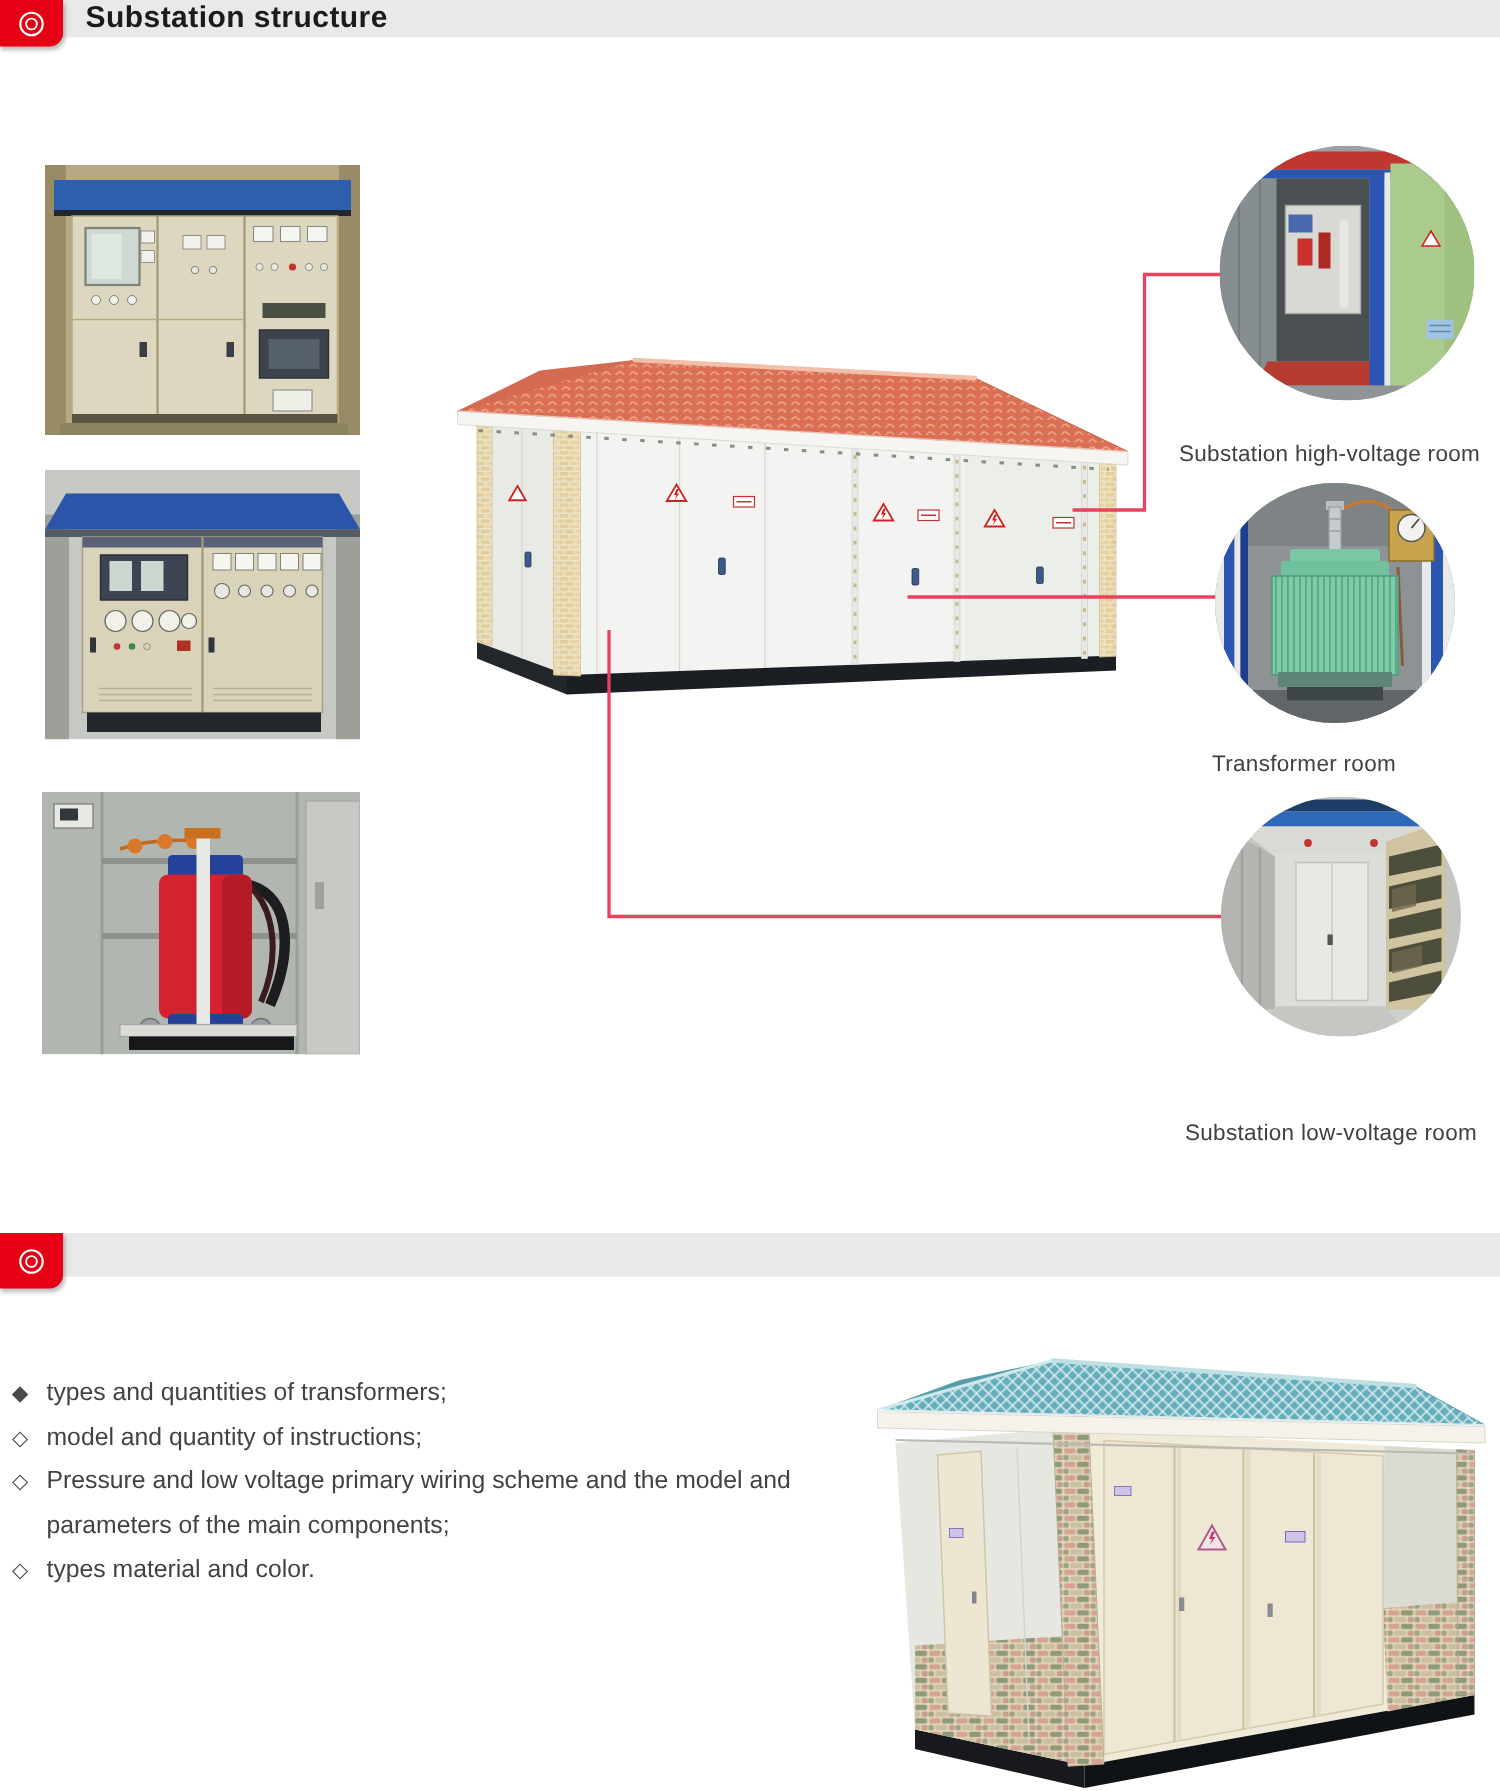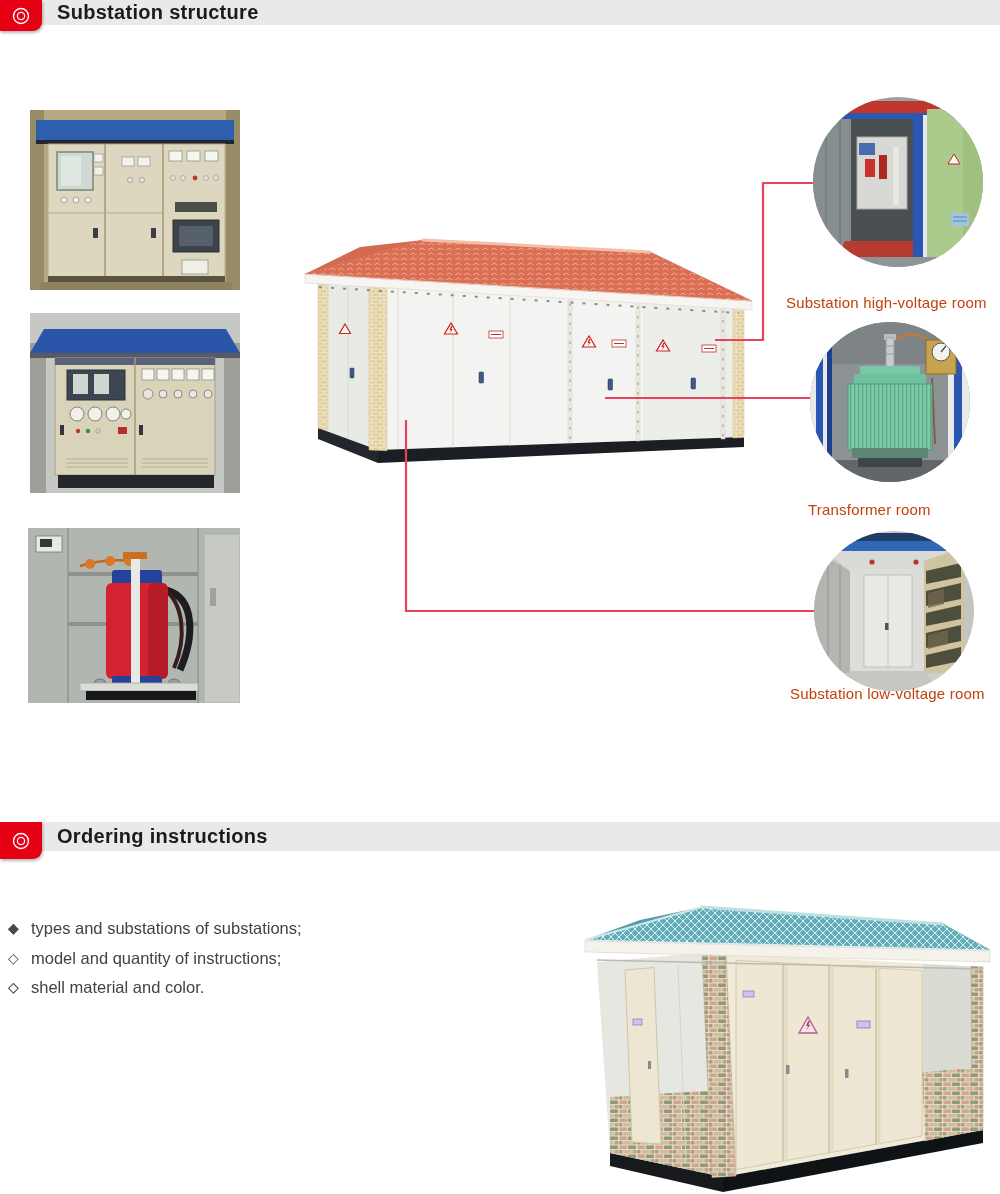--- a/index.html
+++ b/index.html
@@ -21,21 +21,21 @@
   .hdr-title.h1{top:0;line-height:25px;}
   .hdr-title.h2{top:822px;line-height:29px;}
 
   
   .photo{position:absolute;overflow:hidden;}
   .photo svg{display:block;}
 
   
   .callout{position:absolute;border-radius:50%;overflow:hidden;}
   .callout svg{display:block;}
-  .callout-label{position:absolute;font-size:15px;color:#c2410c;white-space:nowrap;letter-spacing:.2px;}
+  .callout-label{position:absolute;font-size:15px;color:#404040;white-space:nowrap;letter-spacing:.2px;}
 
   
   .illu{position:absolute;}
   .leader{position:absolute;left:0;top:0;pointer-events:none;}
 
   
   .order-list{position:absolute;left:8px;top:914px;width:578px;margin:0;padding:0;list-style:none;
               font-size:16.5px;line-height:29.5px;color:#424242;}
   .order-list li{position:relative;padding-left:23px;}
   .order-list .blt{position:absolute;left:0;top:0;font-size:14px;color:#4a4a4a;}
@@ -368,49 +368,49 @@
         <polygon points="112,124 147,116 147,130 112,137"></polygon>
       </g>
       <g fill="#70684f" opacity=".8">
         <polygon points="114,62 130,58 130,73 114,77"></polygon>
         <polygon points="114,104 134,99 134,113 114,118"></polygon>
       </g>
       <rect x="0" y="142" width="160" height="18" fill="#cdd0ca"></rect>
       <polygon points="36,140 110,140 124,160 24,160" fill="#c5c8c2"></polygon>
     </svg>
   </div>
-  <div class="callout-label" style="left:790px;top:685px;">Substation low-voltage room</div>
+  <div class="callout-label" style="left:790px;top:747px;">Substation low-voltage room</div>
 
   <div class="hdr-bar h2"></div>
   <div class="hdr-icon h2">
     <svg width="22" height="22" viewBox="0 0 22 22">
       <circle cx="11" cy="11" r="7.5" fill="none" stroke="#ffffff" stroke-width="1.4"></circle>
       <circle cx="11" cy="11" r="3.6" fill="none" stroke="#ffffff" stroke-width="1.2"></circle>
     </svg>
   </div>
-  <div class="hdr-title h2">Ordering instructions</div>
 
   <ul class="order-list">
     <li>
       <span class="blt">◆</span>
     </li>
     <li>
       <span class="blt">◇</span>
-      <span>types and substations of substations;</span>
+      <span>types and quantities of transformers;</span>
     </li>
     <li>
       <span class="blt">◇</span>
       <span>model and quantity of instructions;</span>
     </li>
     <li>
       <span class="blt">◇</span>
+      <span>Pressure and low voltage primary wiring scheme and the model and parameters of the main components;</span>
     </li>
     <li>
       <span class="blt">◇</span>
-      <span>shell material and color.</span>
+      <span>types material and color.</span>
     </li>
   </ul>
 
   <div class="illu" style="left:583px;top:893px;">
     <svg width="417" height="301" viewBox="0 0 417 301">
       <defs>
         <pattern id="bluetile" width="8" height="8" patternUnits="userSpaceOnUse">
           <rect width="8" height="8" fill="#64adbb"></rect>
           <path d="M0,8 L8,0 M0,0 L8,8" stroke="#dff0f1" stroke-width="1" fill="none"></path>
         </pattern>

